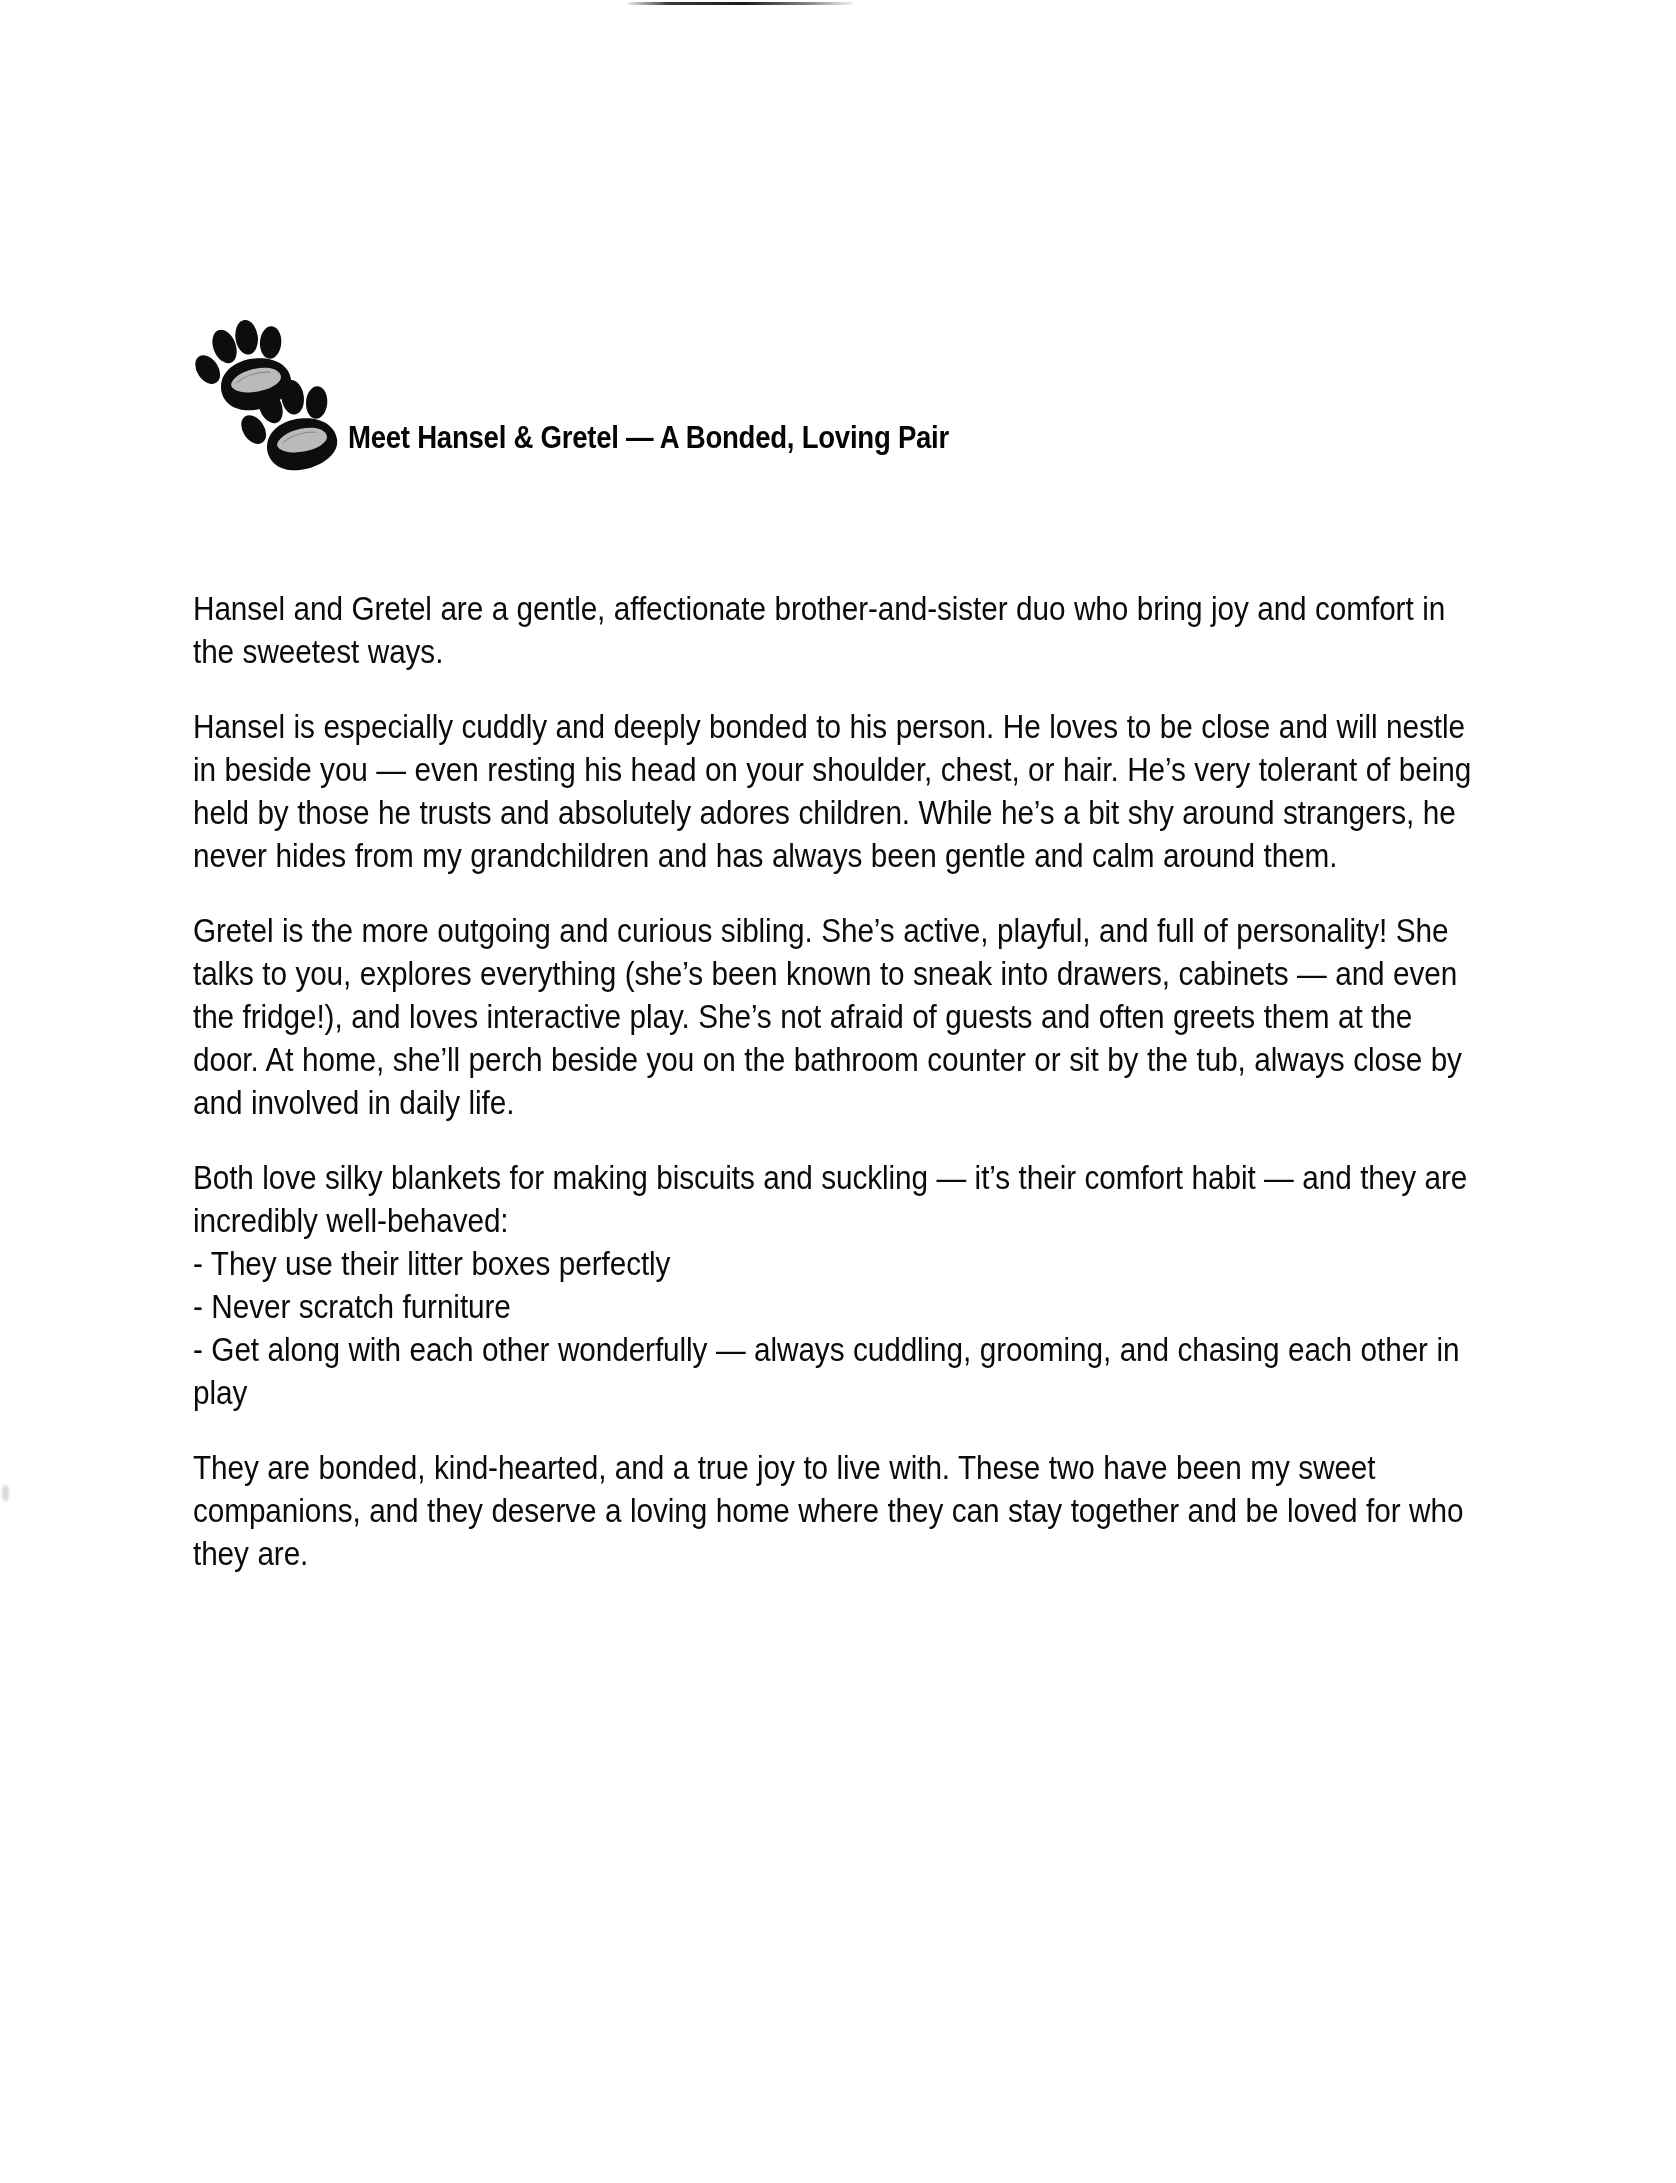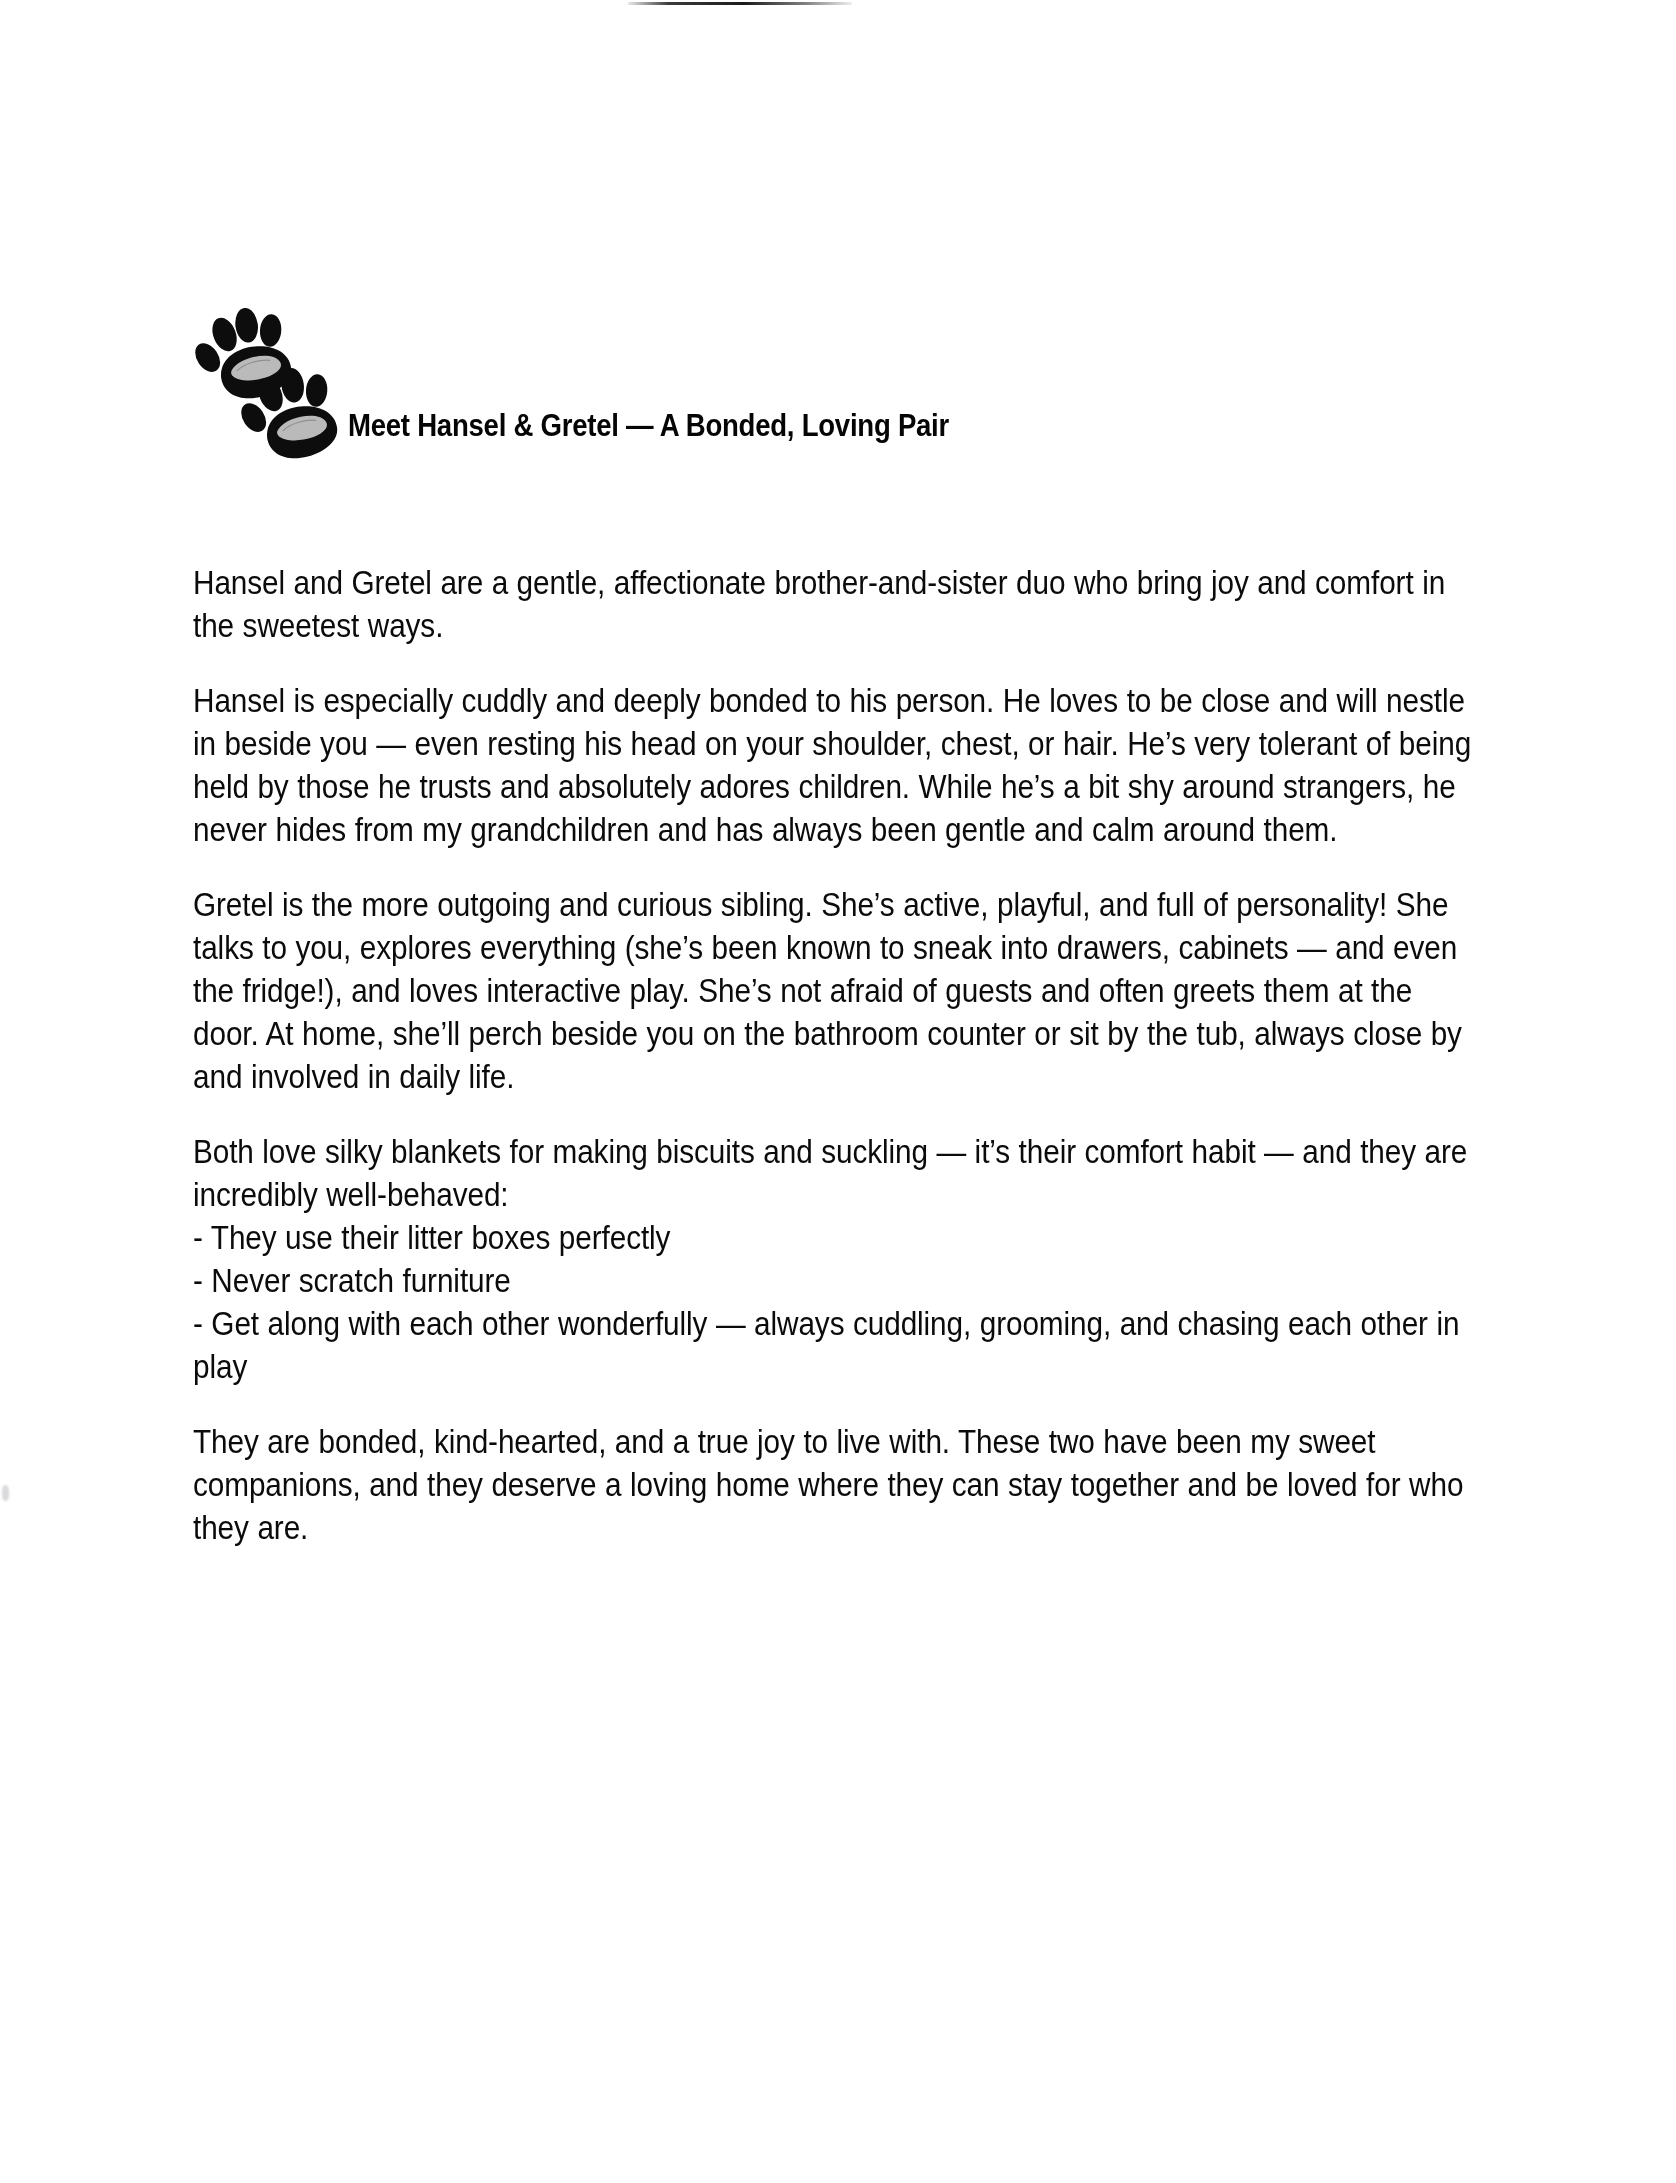--- a/index.html
+++ b/index.html
@@ -40,21 +40,21 @@
     height: 16.4px;
     background: rgba(170,170,175,0.45);
     border-radius: 40%;
     filter: blur(0.9px);
   }
 
   
   .header {
     position: absolute;
     left: 193px;
-    top: 302px;
+    top: 314px;
     width: 1285px;
     height: 164px;
   }
   .pawmark {
     position: absolute;
     width: 112px;
     height: 112px;
   }
   .paw-a { left: 0px;  top: 0px;  transform: rotate(-12deg); }
   .paw-b { left: 46px; top: 60px; transform: rotate(-12deg); }
@@ -70,21 +70,21 @@
     line-height: 1;
     transform: scaleX(0.89);
     transform-origin: left center;
     color: #050505;
   }
 
   
   .body-block {
     position: absolute;
     left: 193px;
-    top: 562px;
+    top: 588px;
     width: 1293px;
   }
   .para {
     font-size: 32.5px;
     line-height: 43px;
     letter-spacing: -0.1px;
     margin: 0 0 32px 0;
     transform: scaleX(0.915);
     transform-origin: left top;
     width: 109.3%;

